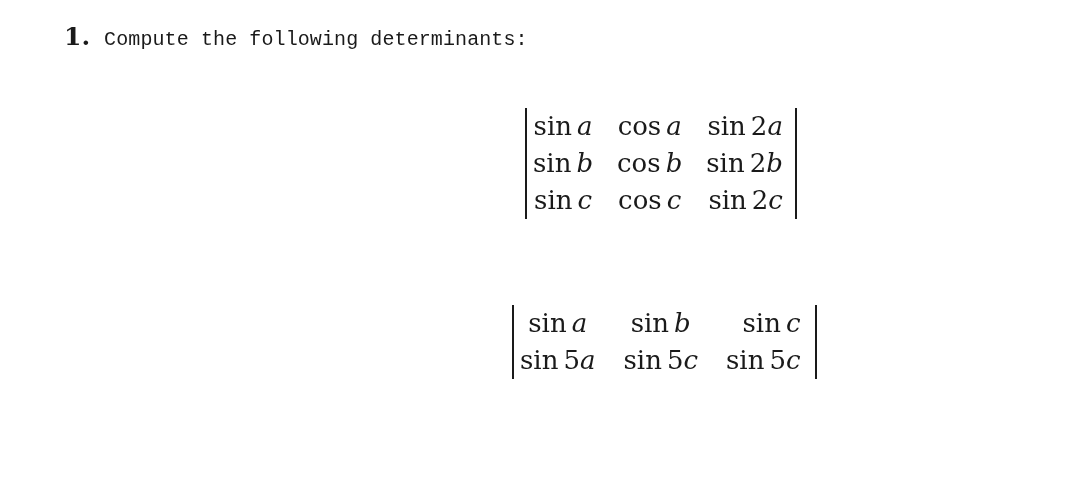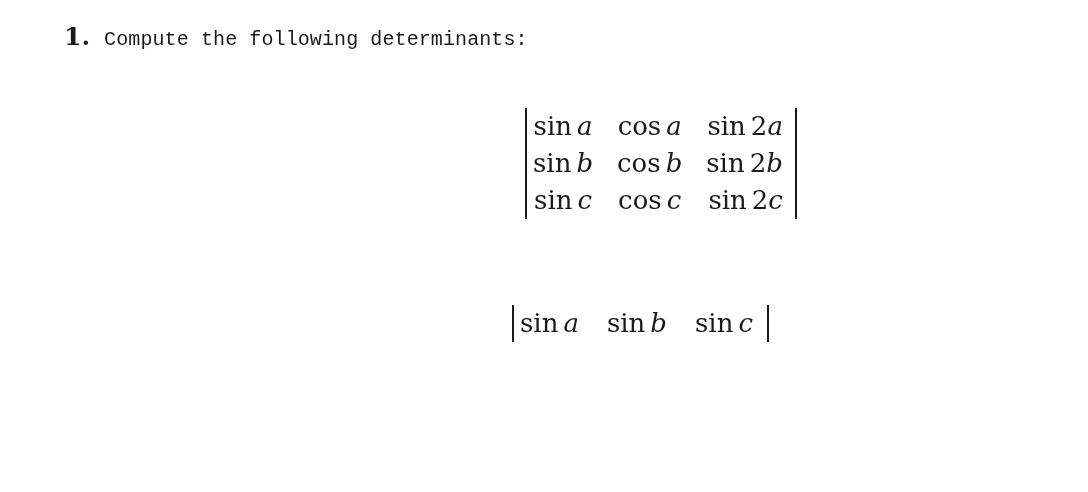--- a/index.html
+++ b/index.html
@@ -135,17 +135,22 @@
   </div>
 
   <div class="det-block det-2">
     <div class="bar"></div>
     <div class="matrix">
         <div class="mrow">
           <div class="mcell"><span class="fn">sin</span><span class="sp"></span><span class="var">a</span></div>
           <div class="mcell"><span class="fn">sin</span><span class="sp"></span><span class="var">b</span></div>
           <div class="mcell"><span class="fn">sin</span><span class="sp"></span><span class="var">c</span></div>
         </div>
+        <div class="mrow">
+          <div class="mcell"><span class="fn">sin</span><span class="sp"></span><span class="num">5</span><span class="var">a</span></div>
+          <div class="mcell"><span class="fn">sin</span><span class="sp"></span><span class="num">5</span><span class="var">c</span></div>
+          <div class="mcell"><span class="fn">sin</span><span class="sp"></span><span class="num">5</span><span class="var">c</span></div>
+        </div>
       </div>
     <div class="bar"></div>
   </div>
 
 </div>
 
 </body></html>

